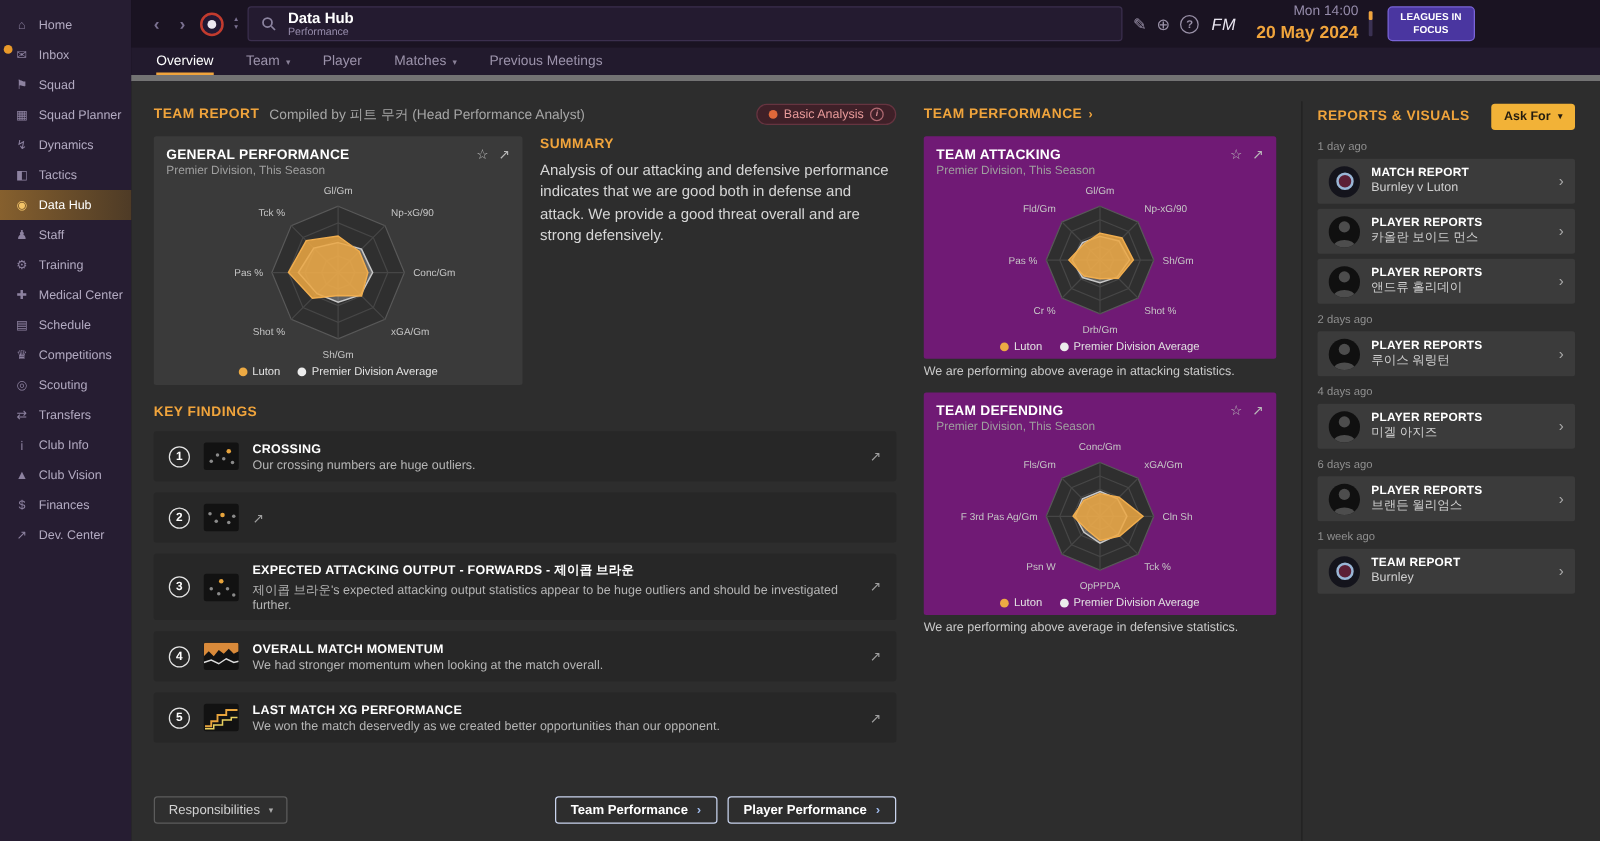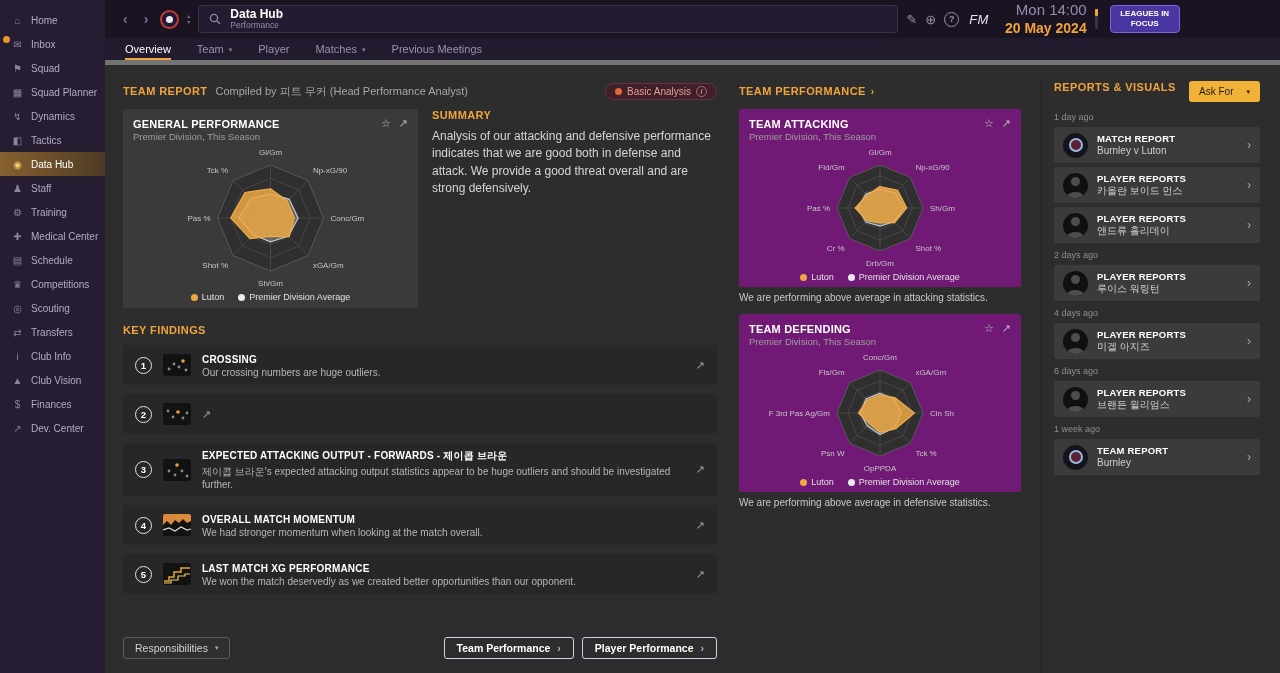--- a/index.html
+++ b/index.html
@@ -23,21 +23,21 @@
   .cb-inner{width:7px;height:7px;border-radius:50%;background:#ece8f2}
   .caret-stack{display:flex;flex-direction:column;line-height:6px;font-size:6px;color:#7a7090;cursor:pointer}
   .titlebox{flex:1;max-width:700px;height:28px;background:#241b30;border:1px solid #3b2f4e;border-radius:3px;display:flex;align-items:center;padding:0 10px;gap:9px;cursor:text}
   .title-stack{line-height:1.1}
   .tb-title{color:#fff;font-weight:bold;font-size:12px}
   .tb-sub{color:#968cab;font-size:8.5px}
   .tb-icon{color:#9a91a8;font-size:13px;cursor:pointer}
   .tb-icon.help{width:15px;height:15px;border:1.5px solid #9a91a8;border-radius:50%;font-size:9px;display:flex;align-items:center;justify-content:center;font-weight:bold}
   .fm-logo{color:#e9e5f0;font-weight:normal;font-style:italic;font-size:13px;letter-spacing:.5px;margin:0 2px}
   .datebox{text-align:right;line-height:1.25;margin-left:6px;cursor:pointer}
-  .datebox .d1{color:#968cab;font-size:15px}
+  .datebox .d1{color:#968cab;font-size:11px}
   .datebox .d2{color:#f0a43c;font-weight:bold;font-size:14px}
   .timebar{width:3px;height:20px;background:#3a3152;border-radius:1px;position:relative;flex-shrink:0}
   .timebar::after{content:"";position:absolute;top:0;left:0;width:3px;height:7px;background:#f0a43c;border-radius:1px}
   .leagues-btn{width:70px;padding:3px 4px;background:#4a36a0;border:1px solid #7a65d8;border-radius:4px;color:#fff;font-weight:bold;font-size:8px;line-height:1.3;text-align:center;font-family:inherit;cursor:pointer;margin-left:4px}
 
   
   .tabs{display:flex;align-items:stretch;background:#221a2d;padding-left:20px;gap:26px;height:27px;border-bottom:5px solid #737373;flex-shrink:0}
   .tab{display:flex;align-items:center;gap:5px;color:#9c93ab;font-size:11px;position:relative;cursor:pointer}
   .tab.active{color:#fff}
   .tab.active::after{content:"";position:absolute;left:0;right:0;bottom:0;height:2px;background:#f0a43c}
@@ -89,22 +89,22 @@
   .nav-btn{border:1px solid #c9d4ee;color:#fff;font-weight:bold;font-size:10.5px;padding:4px 12px;border-radius:3px;background:transparent;display:flex;gap:7px;align-items:center;font-family:inherit;cursor:pointer}
   .nav-btn .chev{color:#9db8e8;font-weight:bold}
 
   
   .tp-head{display:flex;align-items:center;gap:5px;height:20px;margin-bottom:8px;cursor:pointer}
   .tp-head .chev{color:#f0a43c;font-size:10px;font-weight:bold}
   .mid-panel{background:#701a75;padding:8px 10px 5px;border-radius:2px}
   .perf-note{font-size:10px;color:#c9c9c9;margin:5px 0 11px}
 
   
-  .rv-head{display:flex;align-items:flex-start;margin-bottom:2px;height:24px}
-  .askfor-btn{margin-left:auto;background:#f2b237;color:#241c10;font-weight:normal;font-size:10px;padding:5px 10px;border-radius:3px;border:none;display:flex;gap:13px;align-items:center;font-family:inherit;cursor:pointer}
+  .rv-head{display:flex;align-items:center;margin-bottom:2px;height:24px}
+  .askfor-btn{margin-left:auto;background:#f2b237;color:#241c10;font-weight:bold;font-size:10px;padding:5px 10px;border-radius:3px;border:none;display:flex;gap:6px;align-items:center;font-family:inherit;cursor:pointer}
   .askfor-btn .caret{font-size:7px}
   .time-label{color:#8f8f8f;font-size:9px;margin:7px 0 5px}
   .report-row{background:#3b3b3b;display:flex;align-items:center;gap:9px;padding:5px 9px;margin-bottom:4px;height:36px;border-radius:2px;cursor:pointer}
   .r-avatar{width:25px;height:25px;border-radius:50%;background:#101010;flex-shrink:0;position:relative;overflow:hidden}
   .r-avatar::before{content:"";position:absolute;left:50%;top:4px;width:9px;height:9px;margin-left:-4.5px;border-radius:50%;background:#4d4d4d}
   .r-avatar::after{content:"";position:absolute;left:50%;bottom:-4px;width:17px;height:10px;margin-left:-8.5px;border-radius:50% 50% 0 0;background:#4d4d4d}
   .r-badge{width:25px;height:25px;border-radius:50%;background:#14141c;display:flex;align-items:center;justify-content:center;flex-shrink:0}
   .r-badge .inner{width:14px;height:14px;border-radius:50%;background:#5c1f35;border:2px solid #9ab6d6}
   .r-text{flex:1;min-width:0;line-height:1.2}
   .r-type{color:#fff;font-weight:bold;font-size:9.5px;letter-spacing:.2px}

